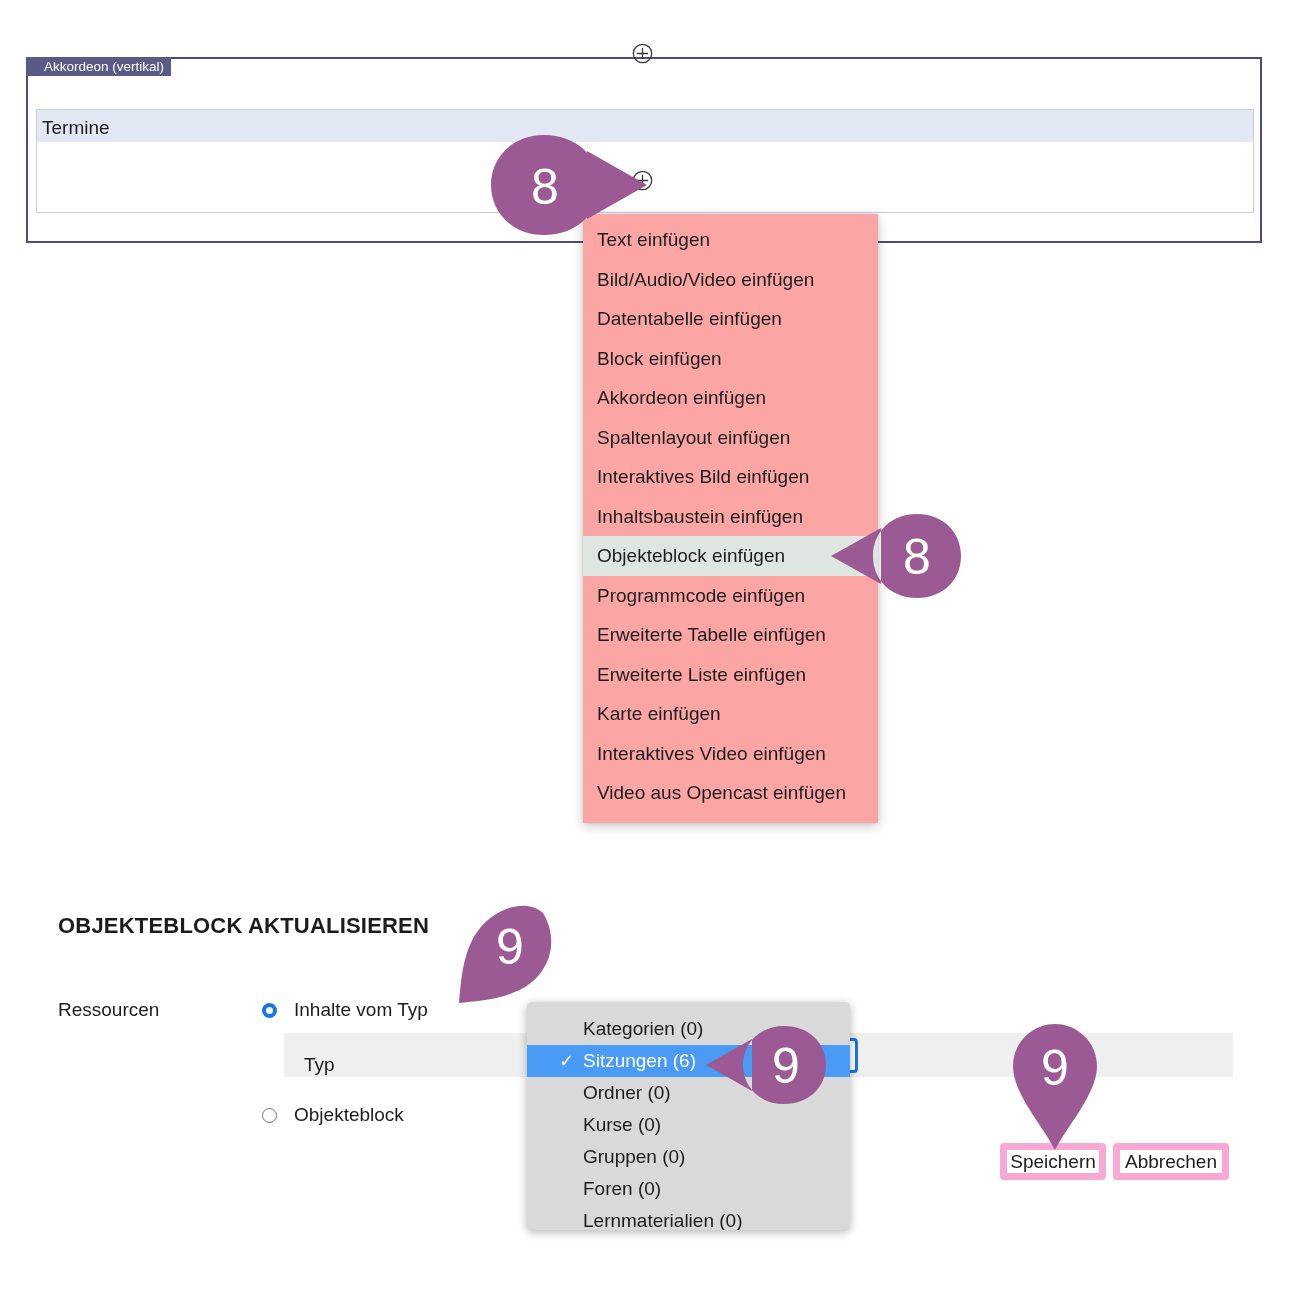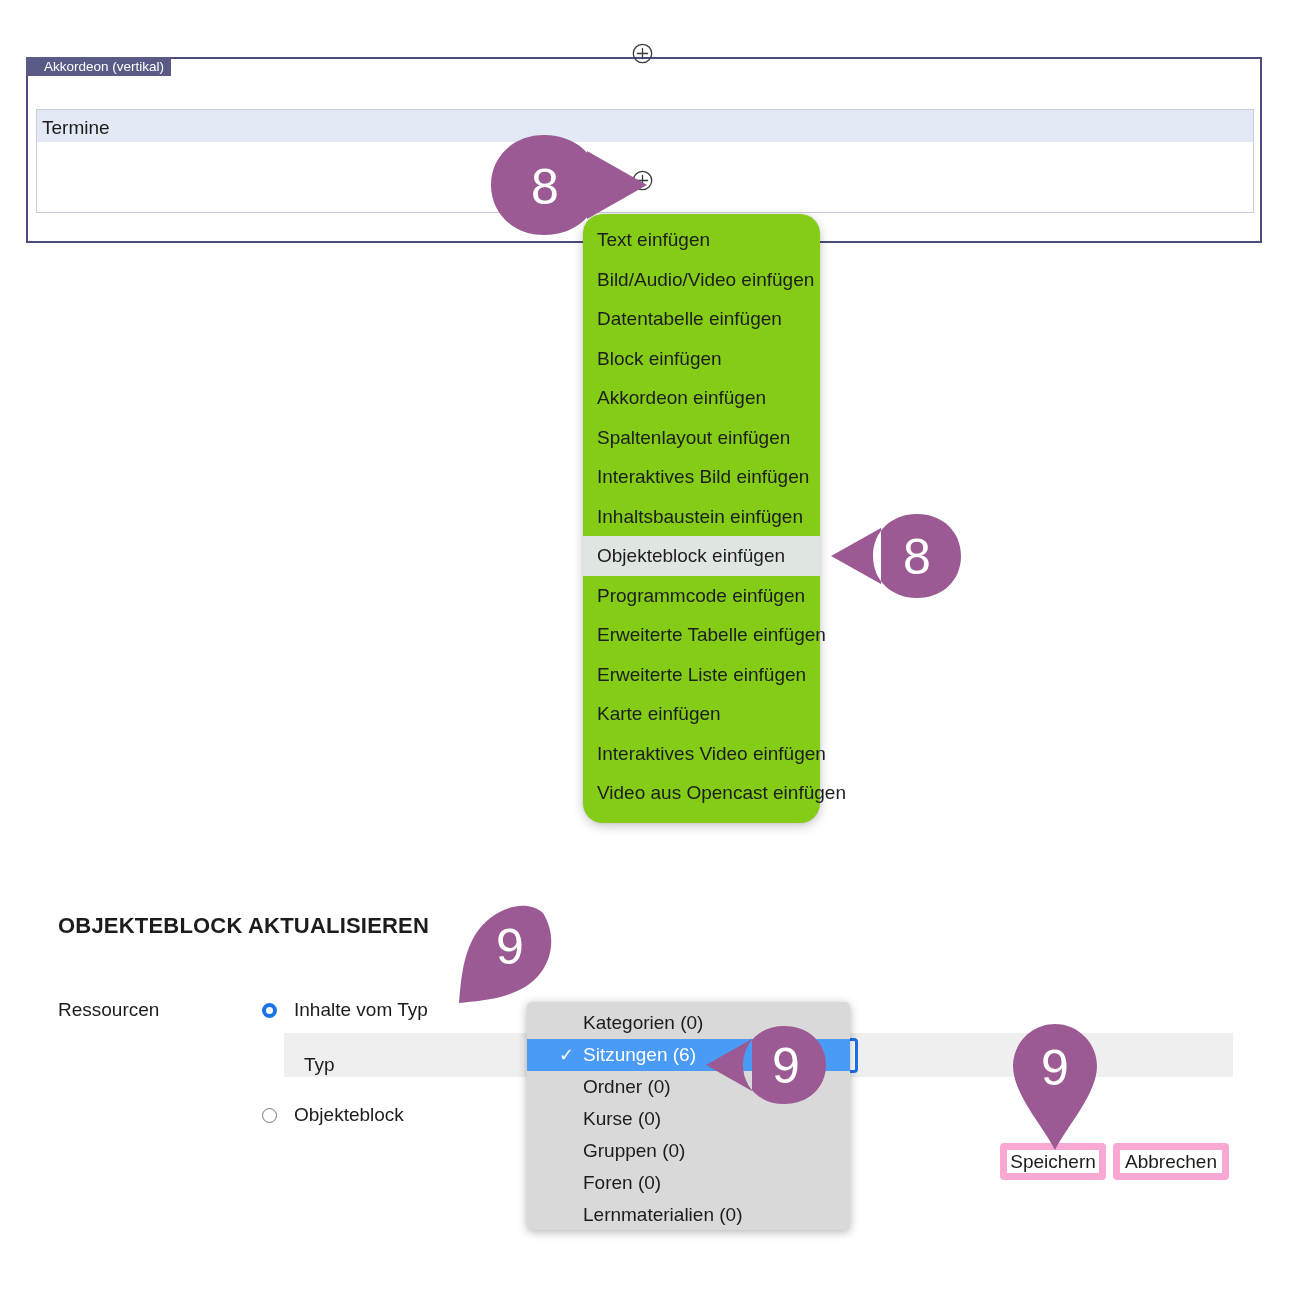--- a/index.html
+++ b/index.html
@@ -79,27 +79,26 @@
   }
   .plus-icon svg { display: block; width: 21px; height: 21px; }
   #plus-top { left: 632px; top: 43px; }
   #plus-accordion { left: 632px; top: 170px; }
 
   
   #context-menu {
     position: absolute;
     left: 583px;
     top: 214px;
-    width: 237px;
-    background: #84cc16;
+    width: 295px;
+    background: #fca5a5;
     box-shadow: 0 3px 11px rgba(0,0,0,0.22), 0 0 2px rgba(0,0,0,0.14);
     padding: 6px 0 10px 0;
     box-sizing: border-box;
     z-index: 10;
-    border-radius: 20px;
   }
   .menu-item {
     height: 39.5px;
     line-height: 39.5px;
     padding-left: 14px;
     font-size: 19px;
     color: #1d1d1d;
     white-space: nowrap;
     box-sizing: border-box;
   }
@@ -218,21 +217,21 @@
   
   #select-popup {
     position: absolute;
     left: 527px;
     top: 1002px;
     width: 323px;
     height: 228px;
     background: #d9d9d9;
     box-shadow: 0 2px 10px rgba(0,0,0,0.30);
     border-radius: 5px;
-    padding-top: 5px;
+    padding-top: 11px;
     box-sizing: border-box;
     overflow: hidden;
     z-index: 20;
   }
   .opt {
     height: 32px;
     line-height: 32px;
     font-size: 19px;
     color: #1c1c1c;
     padding-left: 56px;

